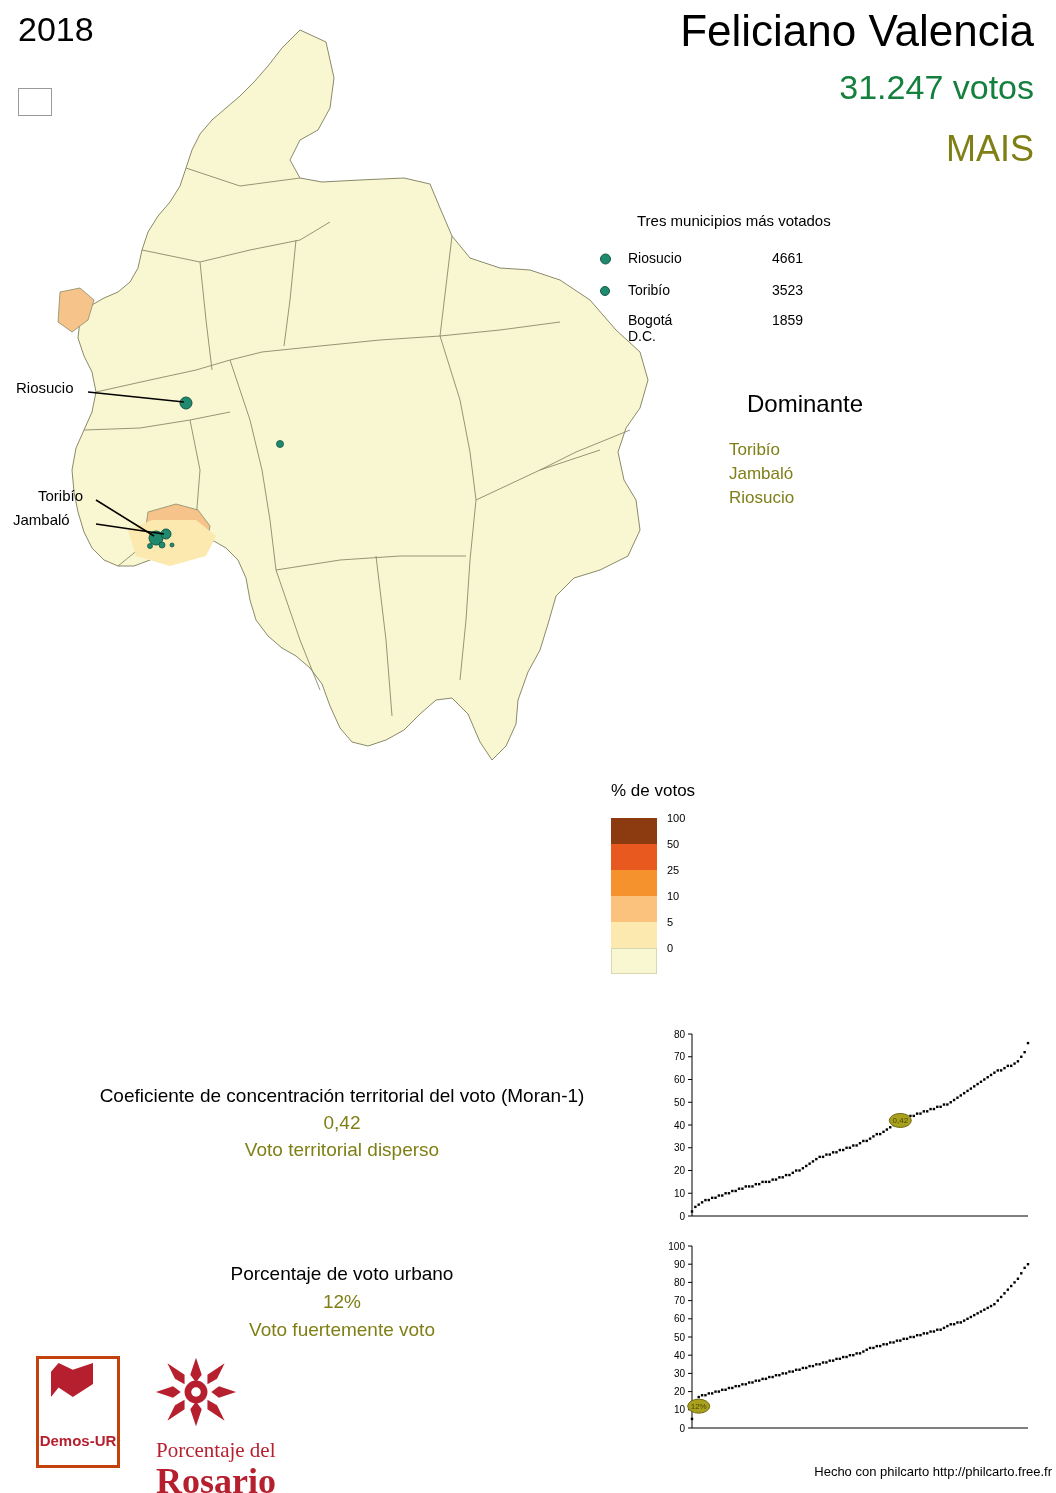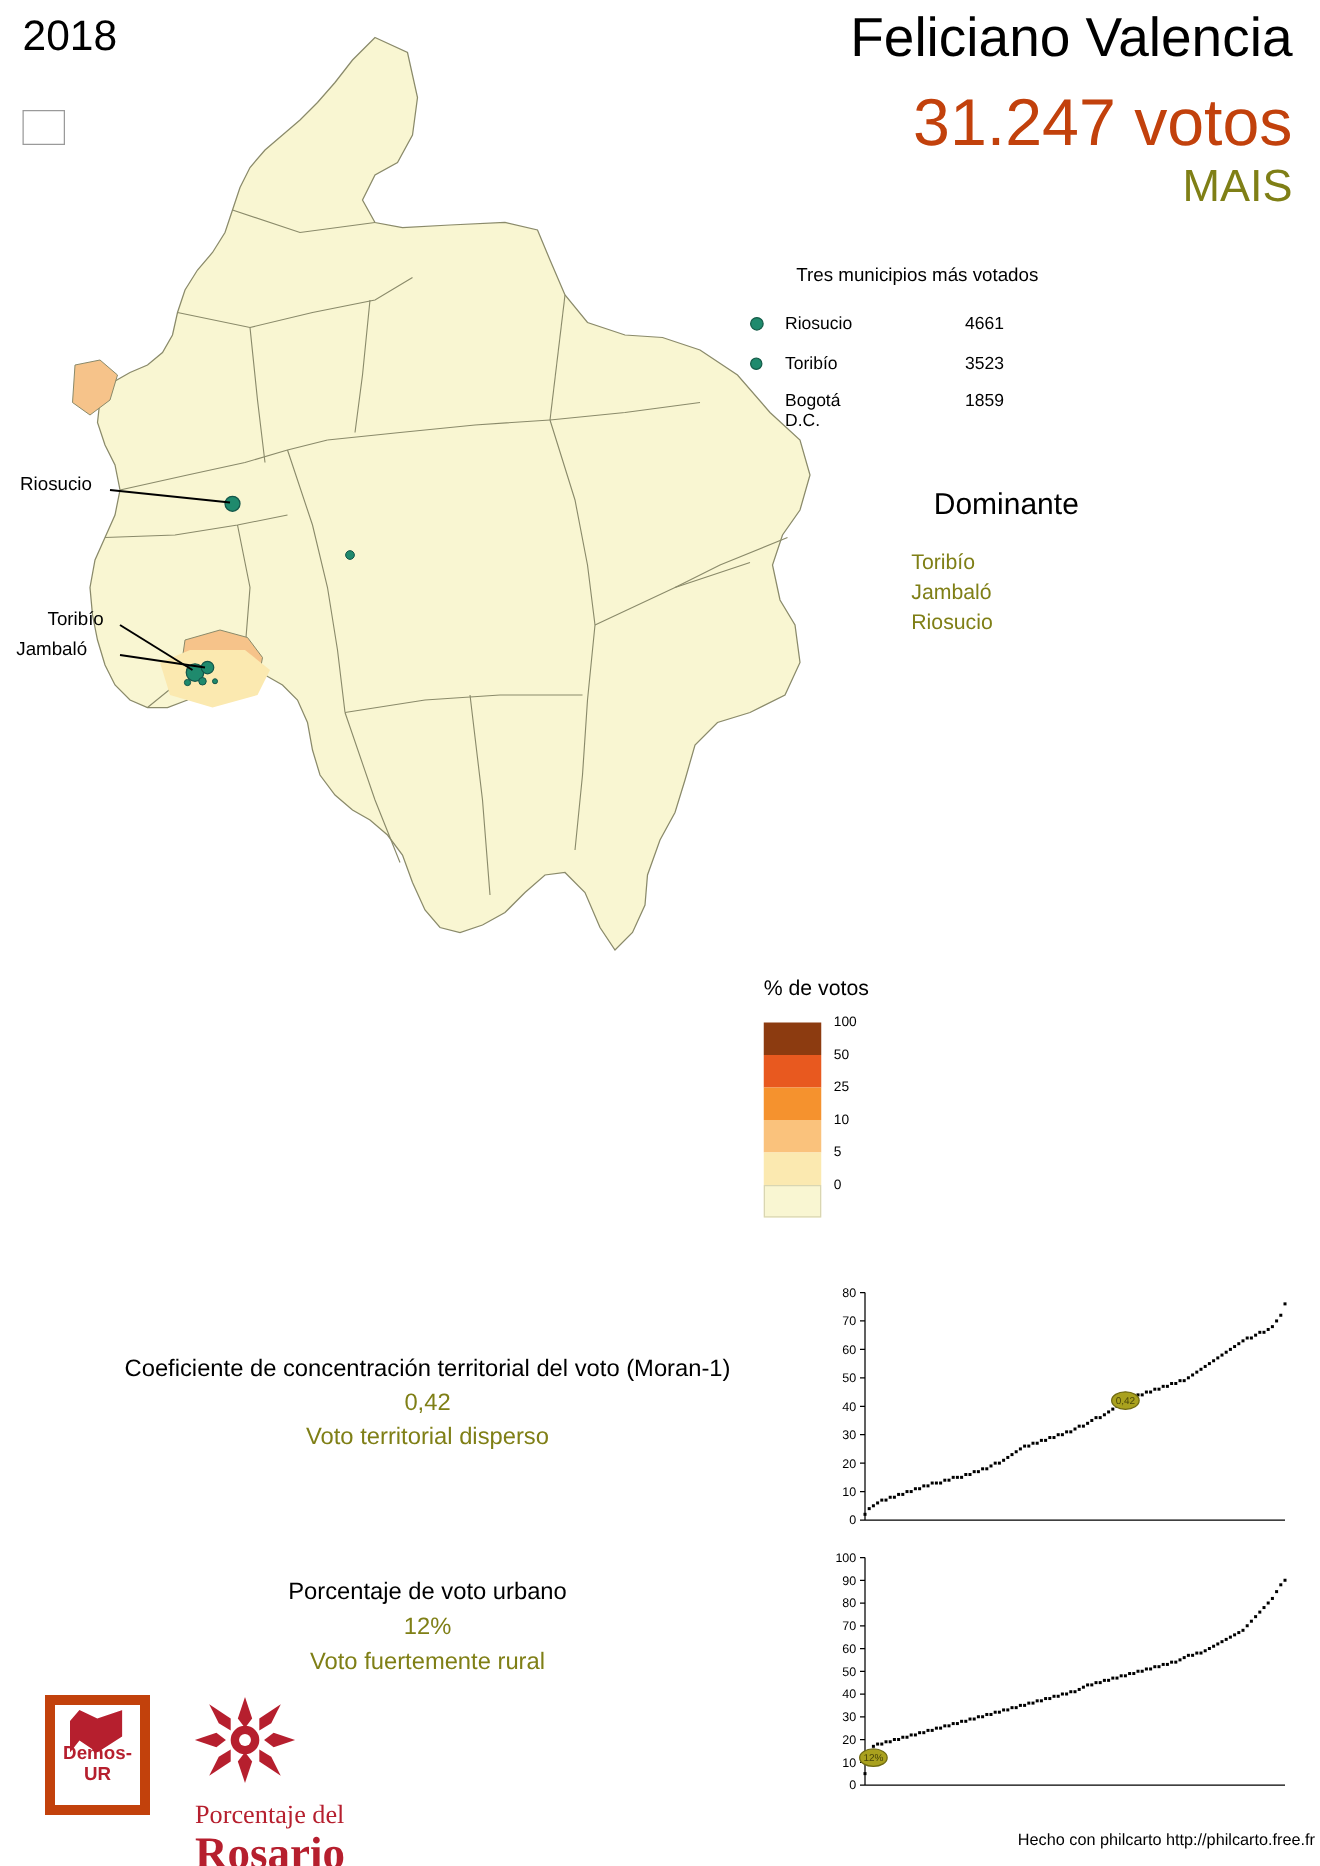--- a/index.html
+++ b/index.html
@@ -30,22 +30,22 @@
     background: #ffffff;
   }
   #candidate-name {
     right: 22px; top: 6px;
     font-size: 44px;
     color: #000;
     text-align: right;
   }
   #votes-count {
     right: 22px; top: 68px;
-    font-size: 53px;
-    color: #c2410c;
+    font-size: 34px;
+    color: #15803d;
     text-align: right;
   }
   #party-name {
     right: 22px; top: 128px;
     font-size: 36px;
     color: #7f7f16;
     text-align: right;
   }
 
   
@@ -132,22 +132,22 @@
     left: 64px; top: 1319px;
     width: 556px;
     text-align: center;
     font-size: 19px;
     color: #7f7f16;
   }
 
   
   #logo-demos {
     left: 36px; top: 1356px;
-    width: 84px; height: 96px;
-    border: 8px solid #c2410c;
+    width: 84px; height: 112px;
+    border: 3px solid #c2410c;
     background: #ffffff;
     box-sizing: border-box;
     text-decoration: underline;
   }
   #logo-demos .cap {
     position: absolute;
     left: 12px; top: 4px;
     width: 42px; height: 34px;
     background: #b61f2e;
     clip-path: polygon(0 26%, 18% 0, 52% 20%, 100% 0, 100% 62%, 52% 100%, 18% 72%, 0 100%);
@@ -450,21 +450,21 @@
     <rect x="366.72" y="36.10000000000001" width="2.4" height="2.4" fill="#000"></rect>
     <rect x="370.08" y="31.55" width="2.4" height="2.4" fill="#000"></rect>
     <rect x="373.44" y="26.99999999999999" width="2.4" height="2.4" fill="#000"></rect>
     <rect x="376.8" y="17.899999999999995" width="2.4" height="2.4" fill="#000"></rect>
     <ellipse cx="250.32" cy="96.45" rx="11" ry="7" fill="#a9a11e" stroke="#6f6a12" stroke-width="1"></ellipse>
     <text x="250.32" y="99.45" text-anchor="middle" font-size="8" fill="#4a4709" font-family="&quot;Liberation Sans&quot;, sans-serif">0,42</text>
   </svg>
 
 <div class="abs" id="urban-title">Porcentaje de voto urbano</div>
 <div class="abs" id="urban-value">12%</div>
-<div class="abs" id="urban-desc">Voto fuertemente rural</div>
+<div class="abs" id="urban-desc">Voto fuertemente voto</div>
 
 <svg class="abs" id="urban-chart" style="left:650px; top:1236px;" width="390" height="210" viewBox="0 0 390 210">
     <line x1="42" y1="10" x2="42" y2="192" stroke="#000" stroke-width="1"></line>
     <line x1="42" y1="192" x2="378" y2="192" stroke="#000" stroke-width="1"></line>
     <line x1="38" y1="192" x2="42" y2="192" stroke="#000" stroke-width="1"></line>
     <text x="35" y="195.5" text-anchor="end" class="tick-label">0</text>
     <line x1="38" y1="173.8" x2="42" y2="173.8" stroke="#000" stroke-width="1"></line>
     <text x="35" y="177.3" text-anchor="end" class="tick-label">10</text>
     <line x1="38" y1="155.6" x2="42" y2="155.6" stroke="#000" stroke-width="1"></line>
     <text x="35" y="159.1" text-anchor="end" class="tick-label">20</text>

